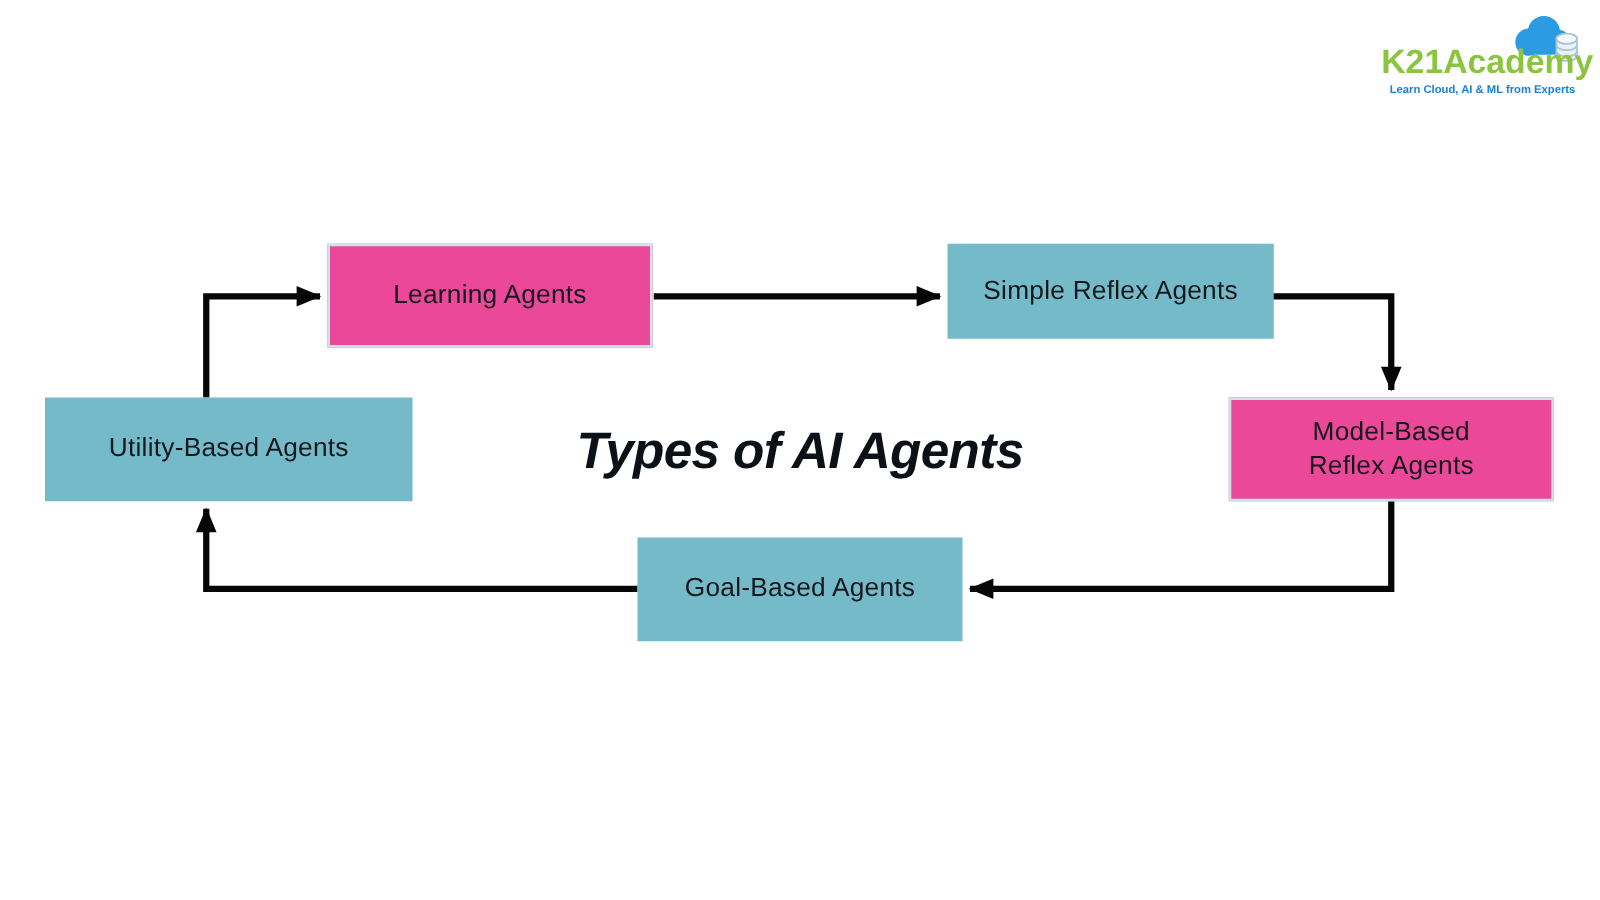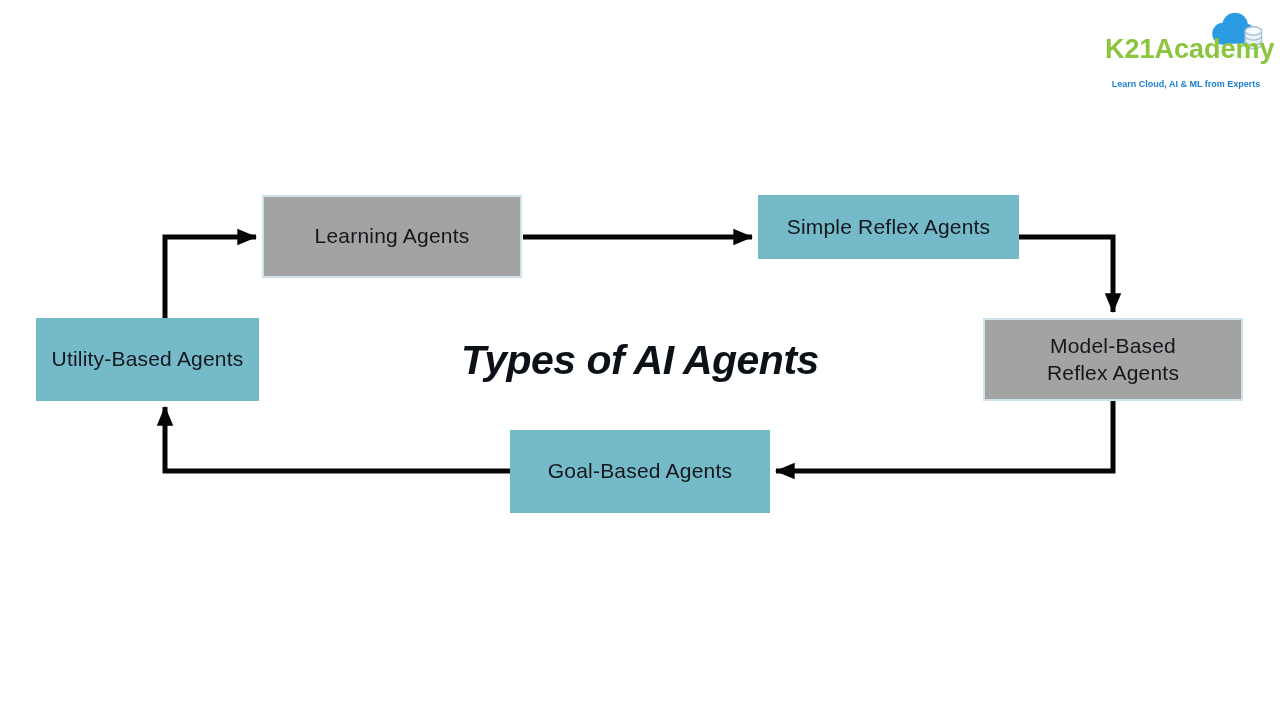--- a/index.html
+++ b/index.html
@@ -16,28 +16,28 @@
     position: absolute;
     display: flex;
     align-items: center;
     justify-content: center;
     text-align: center;
     font-size: 21px;
     line-height: 1.25;
     color: #15171c;
     letter-spacing: 0.2px;
   }
-  .node.dark  { background: #a3a3a3; border: 2px solid #cfe2e9; }
+  .node.dark  { background: #ec4899; border: 2px solid #cfe2e9; }
   .node.light { background: #75bac8; }
 
   .node-learning      { left: 262px; top: 195px; width: 260px; height: 83px; }
-  .node-simple-reflex { left: 758px; top: 195px; width: 261px; height: 64px; }
+  .node-simple-reflex { left: 758px; top: 195px; width: 261px; height: 76px; }
   .node-model-based   { left: 983px; top: 318px; width: 260px; height: 83px; }
   .node-goal-based    { left: 510px; top: 430px; width: 260px; height: 83px; }
-  .node-utility-based { left:  36px; top: 318px; width: 223px; height: 83px; }
+  .node-utility-based { left:  36px; top: 318px; width: 294px; height: 83px; }
   .node-model-based .node-label { max-width: 185px; }
 
   
   .diagram-title {
     position: absolute;
     left: 0; top: 337px;
     width: 1280px;
     text-align: center;
     font-size: 41px;
     font-weight: 700;
@@ -53,21 +53,21 @@
     position: relative; z-index: 2;
     margin-top: 26px;
     font-size: 27px;
     font-weight: 700;
     color: #8bc53f;
     white-space: nowrap;
     text-align: right;
   }
   .logo-tagline {
     position: relative; z-index: 2;
-    margin-top: 14px;
+    margin-top: 1px;
     font-size: 9px;
     font-weight: 700;
     color: #1b7fd4;
     white-space: nowrap;
   }
 </style>
 </head>
 <body>
 
 <div class="canvas">

